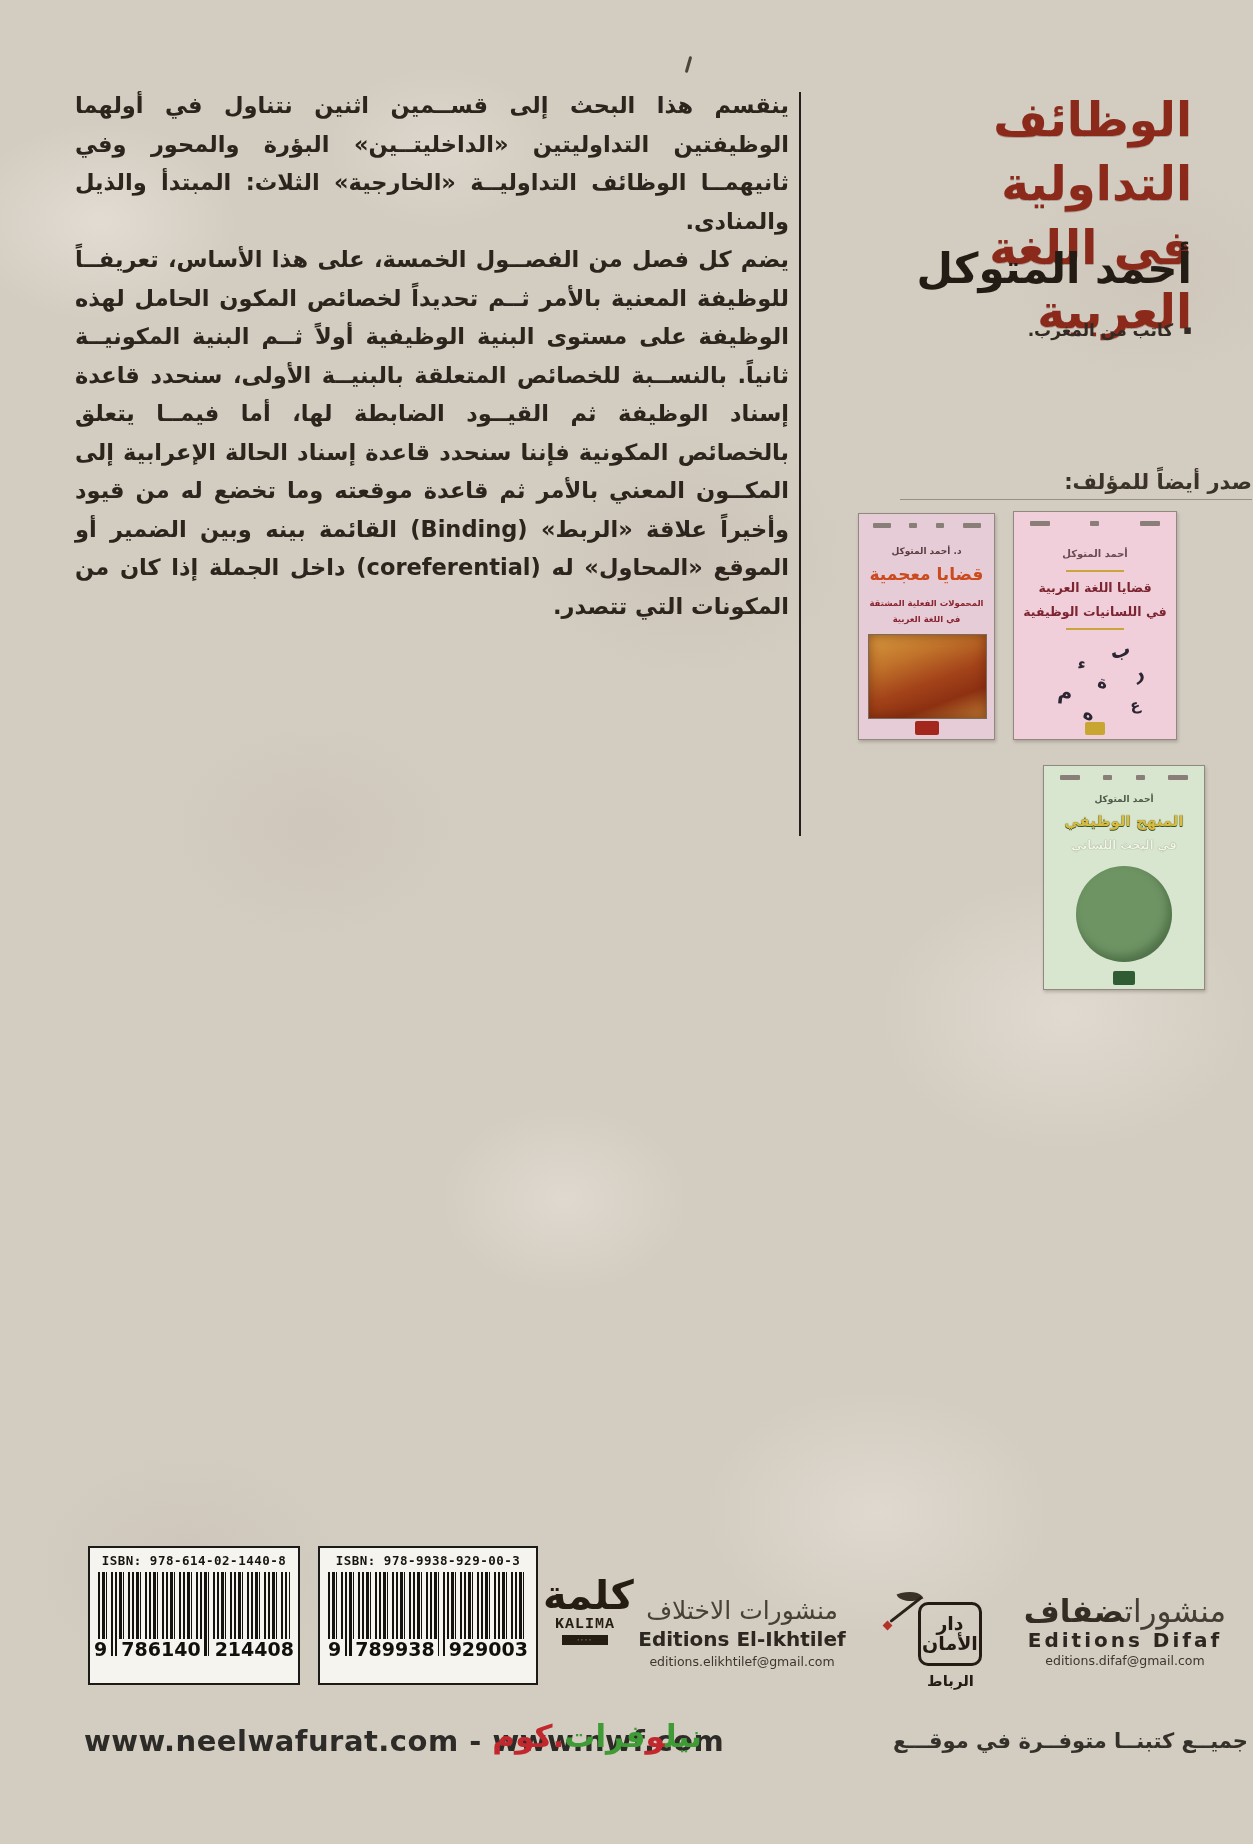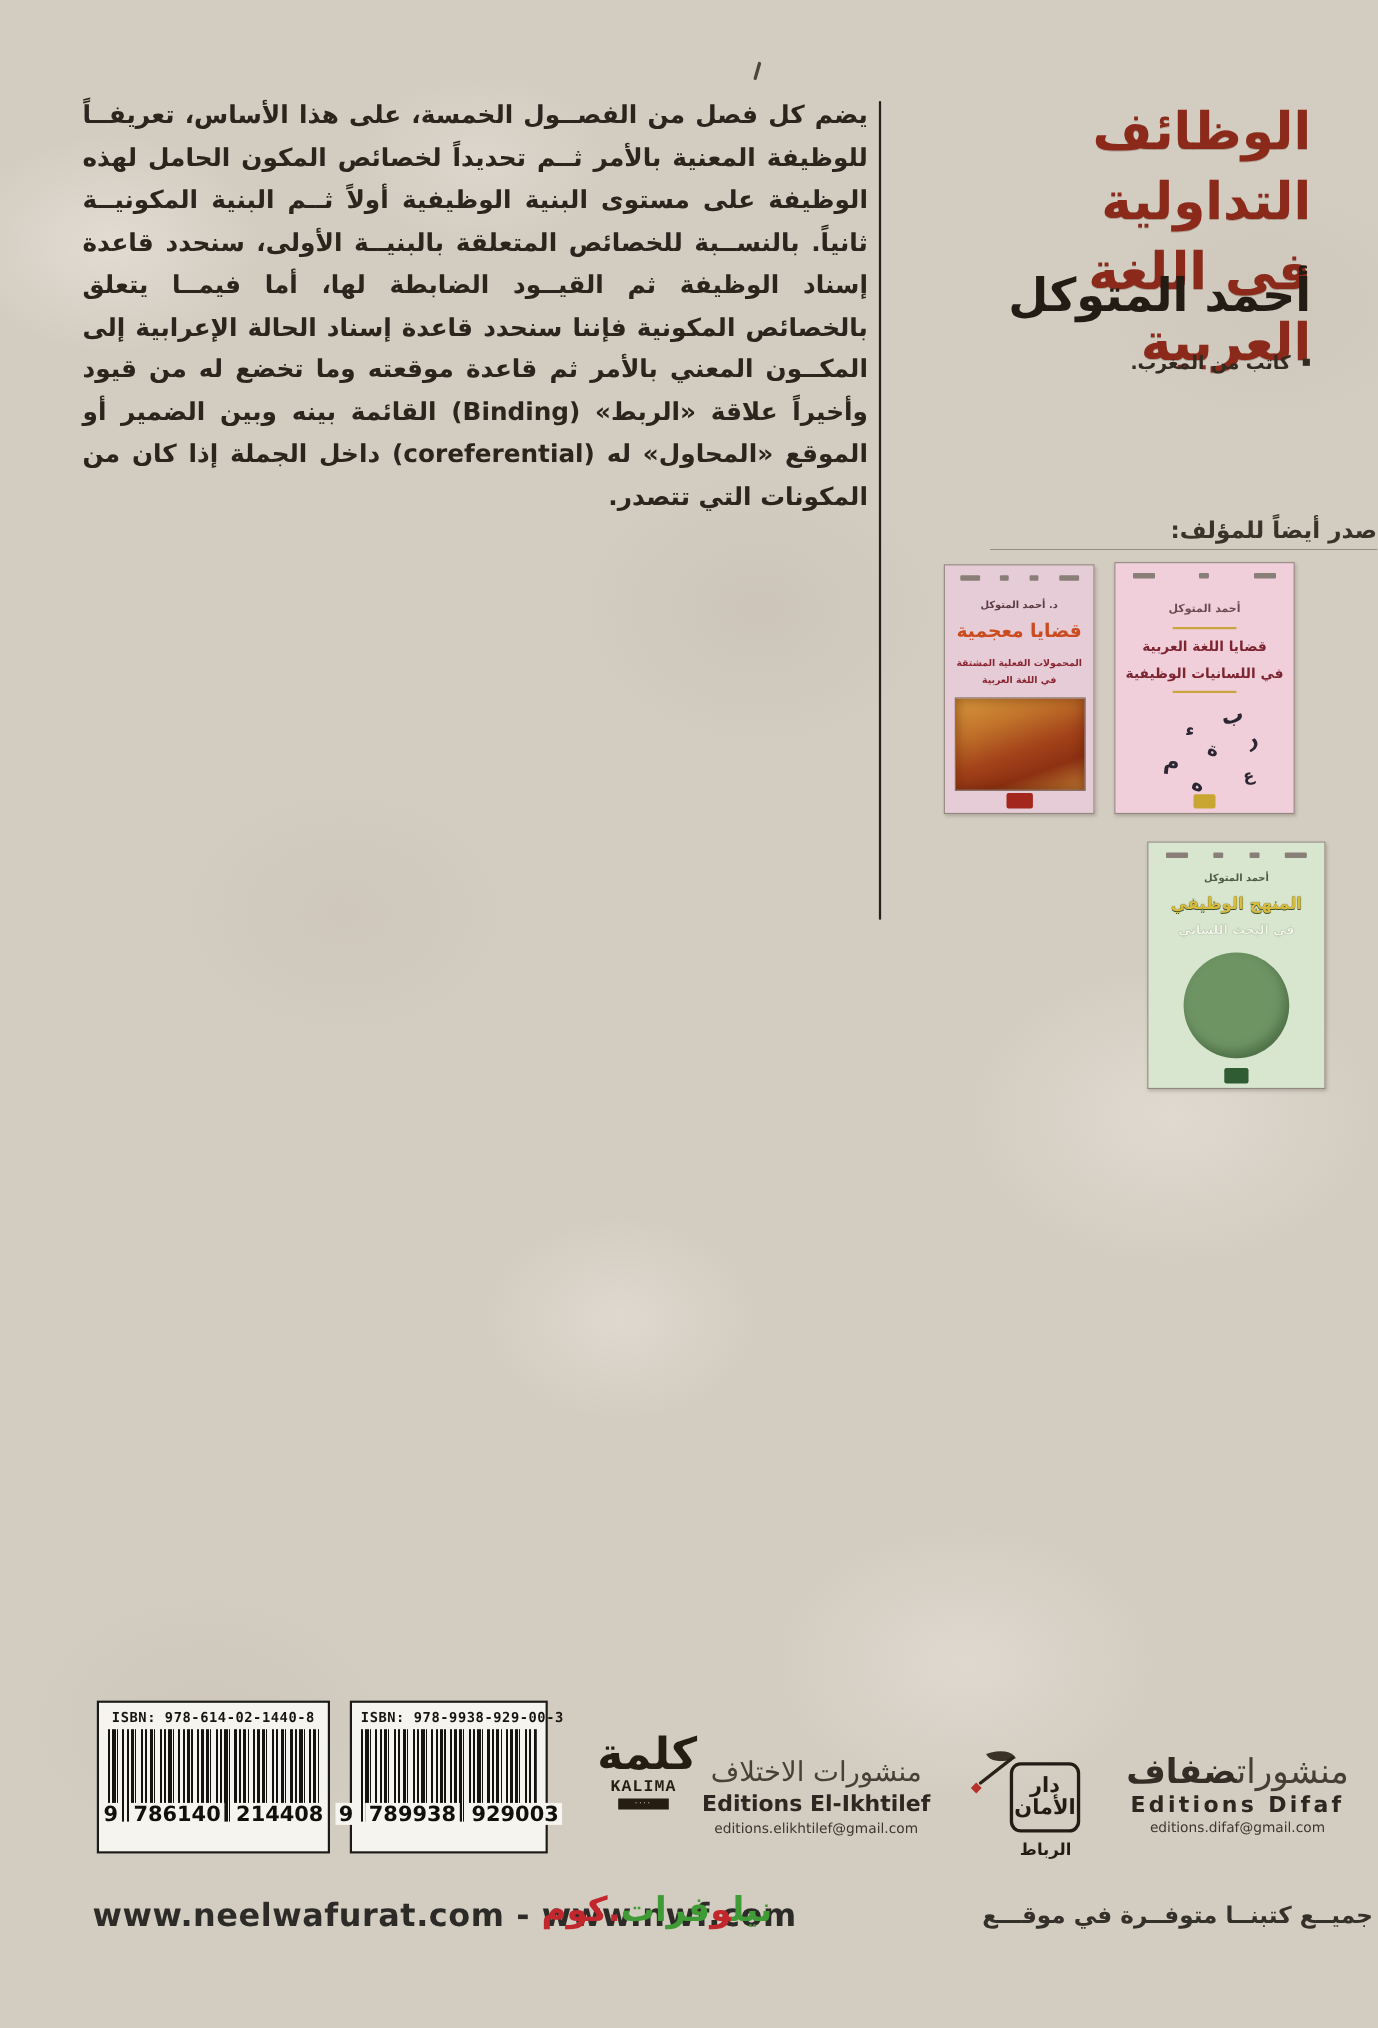--- a/index.html
+++ b/index.html
@@ -84,21 +84,21 @@
     background:
       repeating-radial-gradient(circle at 50% 50%, rgba(40,70,35,.25) 0 3px, transparent 3px 7px),
       radial-gradient(circle at 35% 30%, #a3bd95 0%, #7d9f6f 45%, #61875а 70%, #5d8253 100%);
     background-color:#6f9464;
     box-shadow:inset -4px -6px 10px rgba(30,60,30,.4); }
   .cover3 .tab { width:22px; height:14px; background:#2f5c33; }
 
   
   .barcode { background:#f6f4ee; border:2px solid #1c1a17; padding:5px 8px 8px; }
   .bc1 { left:88px;  top:1546px; width:212px; height:139px; }
-  .bc2 { left:318px; top:1546px; width:180px; height:139px; }
+  .bc2 { left:318px; top:1546px; width:220px; height:139px; }
   .bc-label { font-family:"DejaVu Sans Mono", monospace; font-size:12.5px; font-weight:bold;
     color:#17150f; text-align:center; letter-spacing:.5px; white-space:nowrap; }
   .bars { height:84px; margin-top:4px;
     background:repeating-linear-gradient(90deg,
       #15130f 0 2px,  #f6f4ee 2px 4px,
       #15130f 4px 7px,#f6f4ee 7px 8px,
       #15130f 8px 9px,#f6f4ee 9px 13px,
       #15130f 13px 15px,#f6f4ee 15px 17px); }
   .bc-digits { display:flex; justify-content:center; gap:8px; margin-top:-17px;
     font-size:19px; font-weight:bold; color:#12100c; }
@@ -154,20 +154,21 @@
 </div>
 <div class="abs book-author">أحمد المتوكل</div>
 <div class="abs author-note">
   <span class="bullet">▪</span>
   <span>كاتب من المغرب.</span>
 </div>
 
 <div class="abs divider-v"></div>
 
 <div class="abs desc">
+  <p>ينقسم هذا البحث إلى قســمين اثنين نتناول في أولهما الوظيفتين التداوليتين «الداخليتــين» البؤرة والمحور وفي ثانيهمــا الوظائف التداوليــة «الخارجية» الثلاث: المبتدأ والذيل والمنادى.</p>
   <p>يضم كل فصل من الفصــول الخمسة، على هذا الأساس، تعريفــاً للوظيفة المعنية بالأمر ثــم تحديداً لخصائص المكون الحامل لهذه الوظيفة على مستوى البنية الوظيفية أولاً ثــم البنية المكونيــة ثانياً. بالنســبة للخصائص المتعلقة بالبنيــة الأولى، سنحدد قاعدة إسناد الوظيفة ثم القيــود الضابطة لها، أما فيمــا يتعلق بالخصائص المكونية فإننا سنحدد قاعدة إسناد الحالة الإعرابية إلى المكــون المعني بالأمر ثم قاعدة موقعته وما تخضع له من قيود وأخيراً علاقة «الربط» (Binding) القائمة بينه وبين الضمير أو الموقع «المحاول» له (coreferential) داخل الجملة إذا كان من المكونات التي تتصدر.</p>
 </div>
 
 <div class="abs also-heading">صدر أيضاً للمؤلف:</div>
 
 <div class="abs cover cover1">
   <div class="marks">
     <i style="width:18px"></i>
       <i style="width:8px"></i>
       <i style="width:8px"></i>

